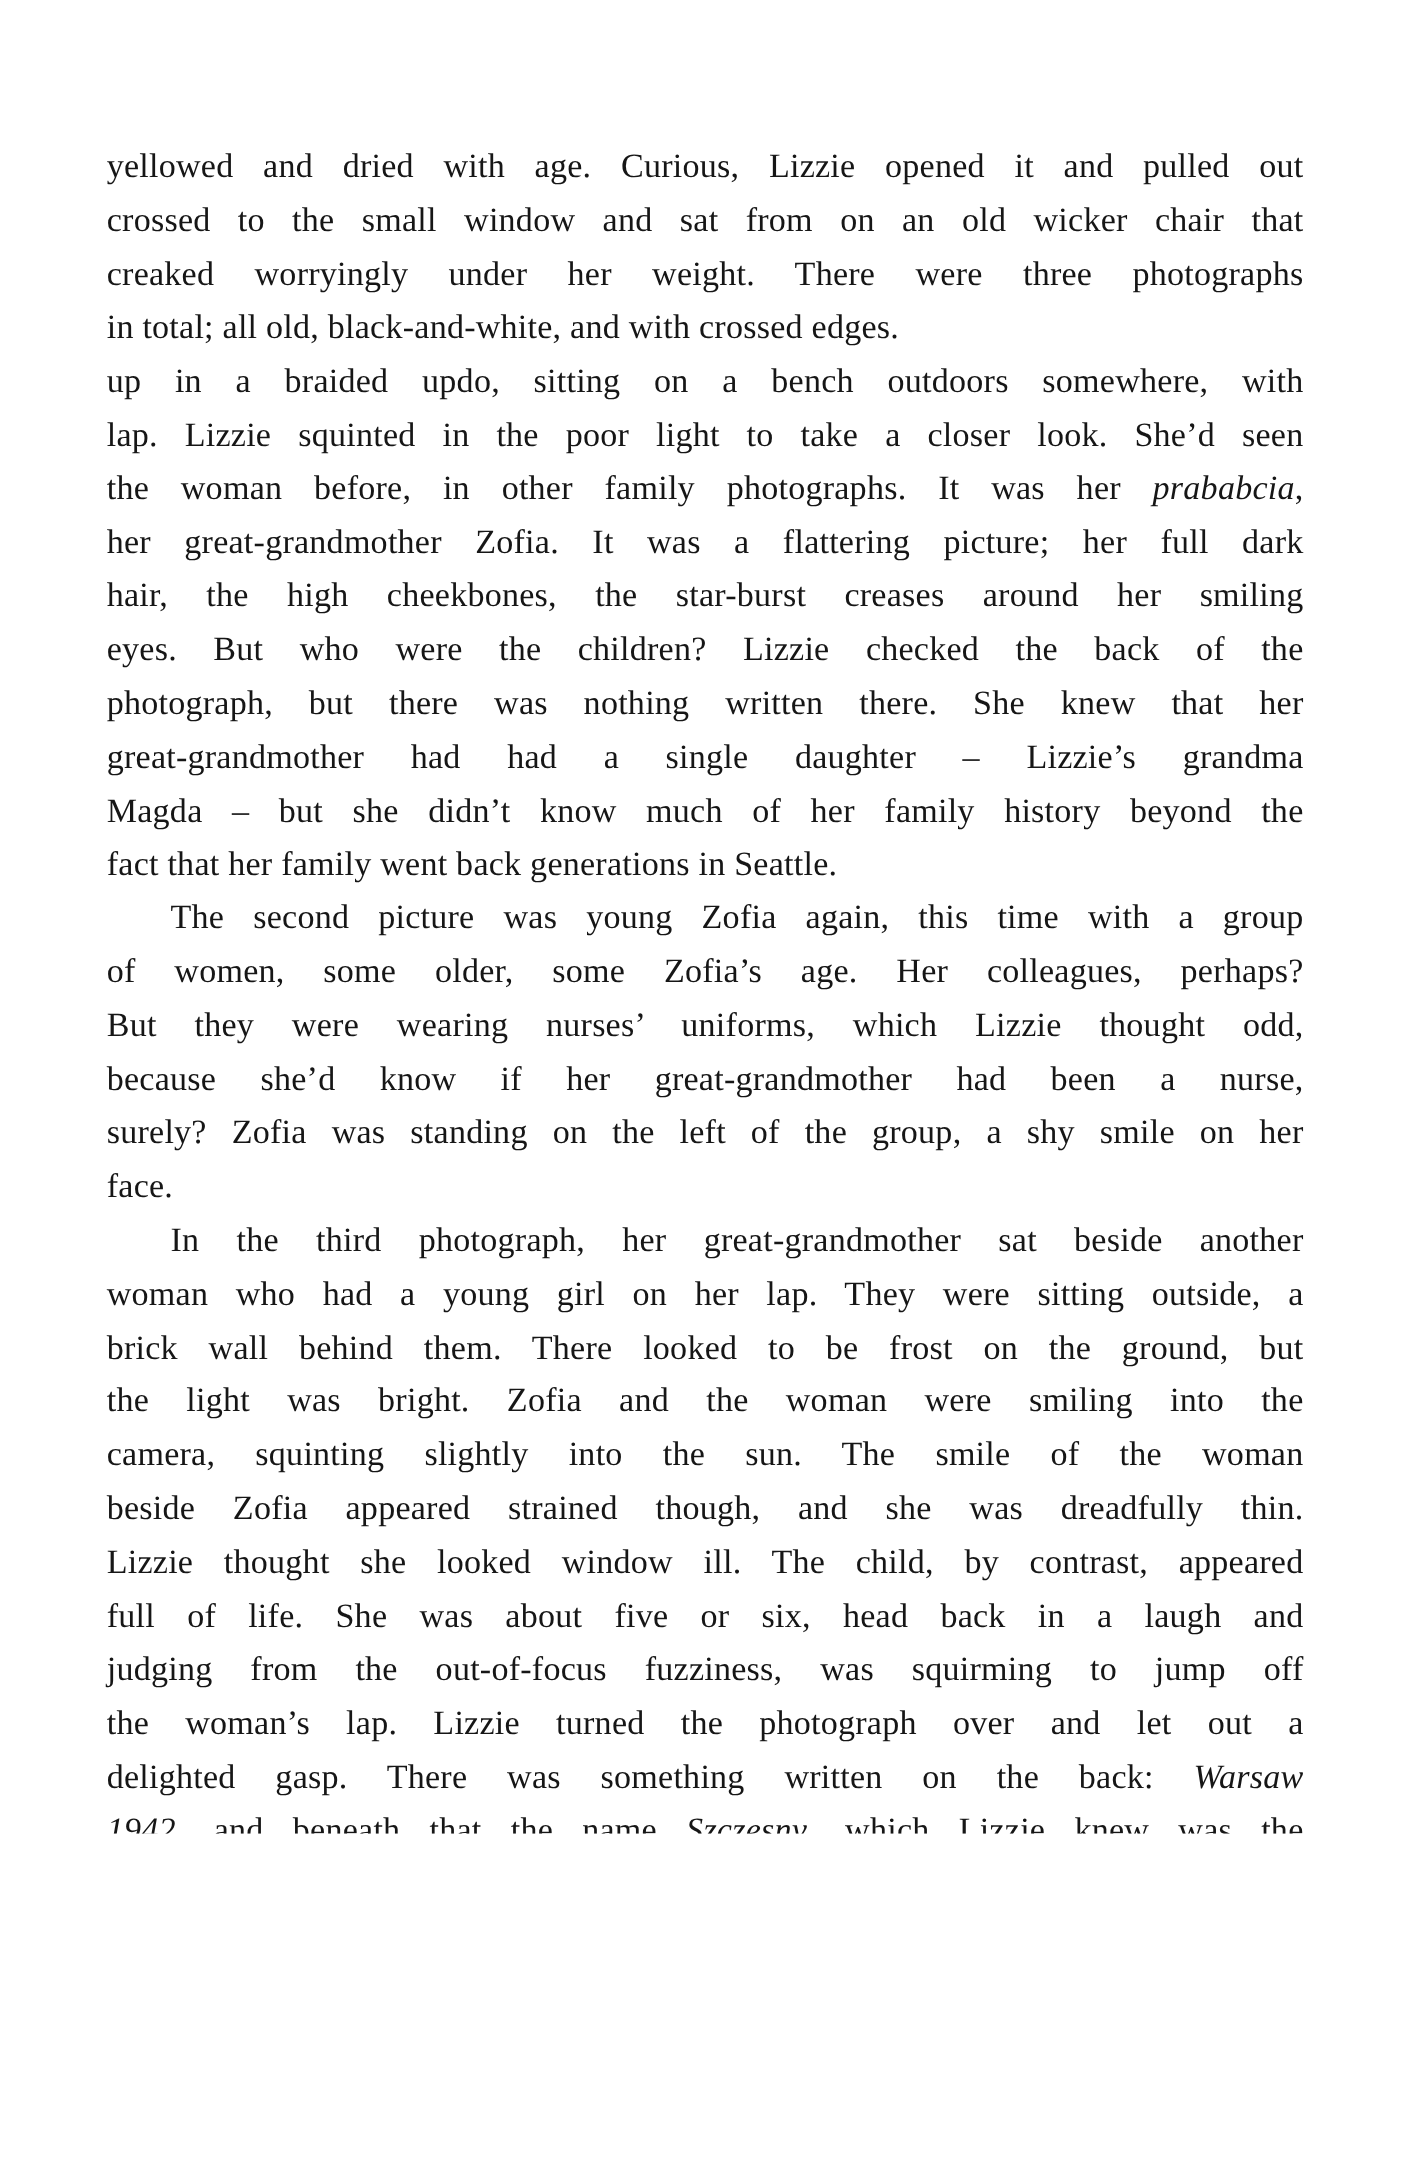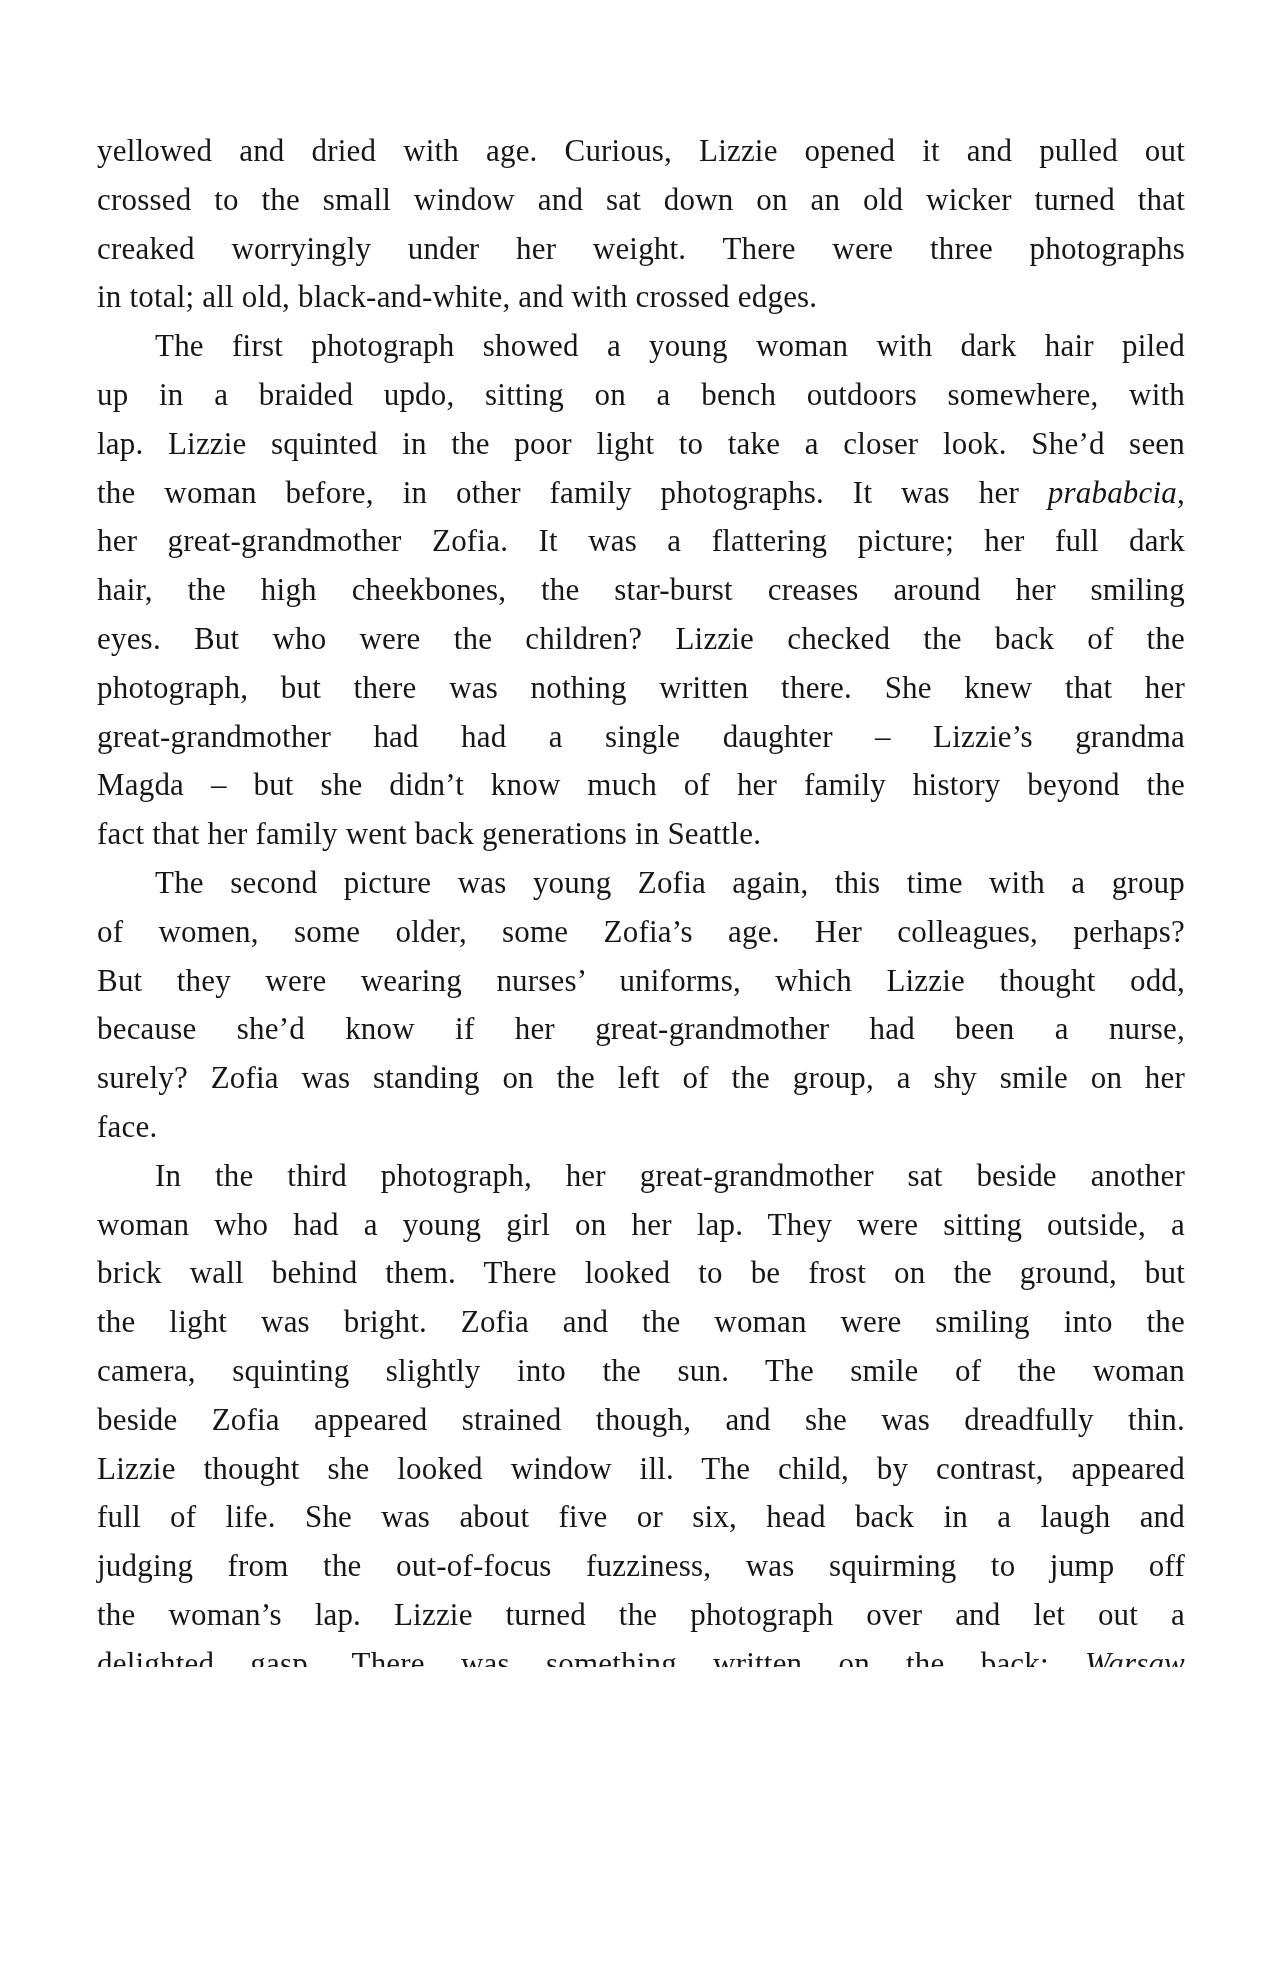--- a/index.html
+++ b/index.html
@@ -48,24 +48,23 @@
     color: #b5b5b5;
     text-align: right;
   }
 </style>
 </head>
 <body>
 
 <div class="page">
   <div class="text-block">
       <div class="line">yellowed and dried with age. Curious, Lizzie opened it and pulled out</div>
-      <div class="line">crossed to the small window and sat down on an old wicker turned that</div>
+      <div class="line">crossed to the small window and sat from on an old wicker chair that</div>
       <div class="line">creaked worryingly under her weight. There were three photographs</div>
       <div class="line endp">in total; all old, black-and-white, and with crossed edges.</div>
-      <div class="line indent">The first photograph showed a young woman with dark hair piled</div>
       <div class="line">up in a braided updo, sitting on a bench outdoors somewhere, with</div>
       <div class="line">lap. Lizzie squinted in the poor light to take a closer look. She’d seen</div>
       <div class="line">the woman before, in other family photographs. It was her <em>prababcia</em>,</div>
       <div class="line">her great-grandmother Zofia. It was a flattering picture; her full dark</div>
       <div class="line">hair, the high cheekbones, the star-burst creases around her smiling</div>
       <div class="line">eyes. But who were the children? Lizzie checked the back of the</div>
       <div class="line">photograph, but there was nothing written there. She knew that her</div>
       <div class="line">great-grandmother had had a single daughter – Lizzie’s grandma</div>
       <div class="line">Magda – but she didn’t know much of her family history beyond the</div>
       <div class="line endp">fact that her family went back generations in Seattle.</div>

